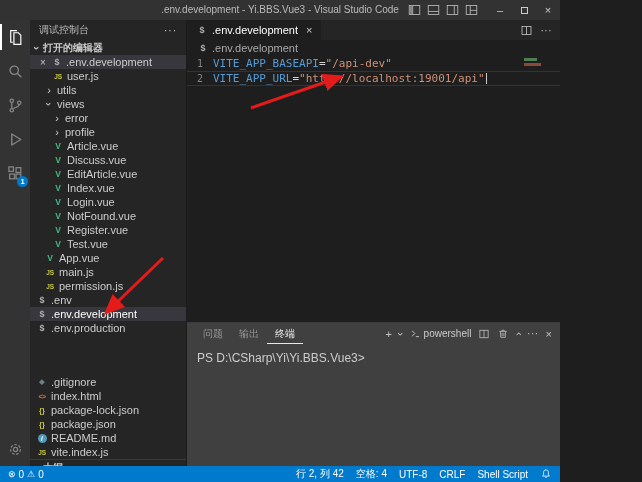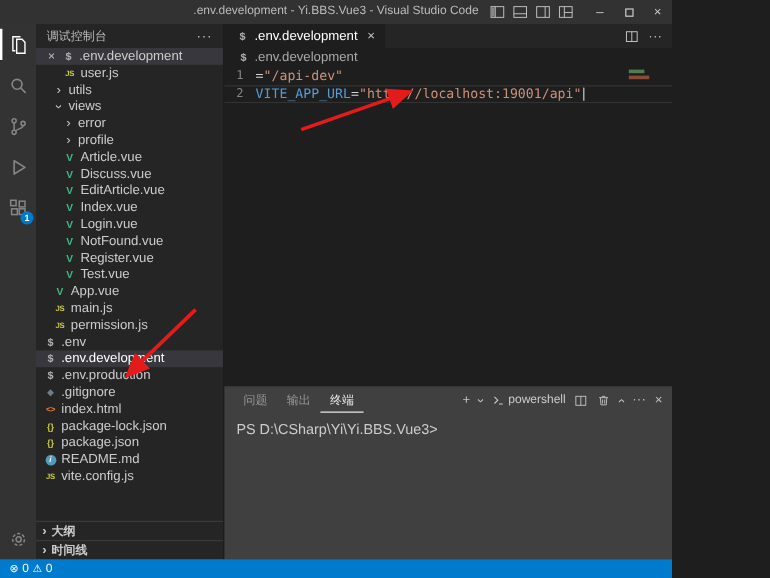--- a/index.html
+++ b/index.html
@@ -170,20 +170,24 @@
             <circle cx="8" cy="8" r="4.6" stroke-dasharray="2.4 1.6"></circle>
           </svg>
       </div>
     </div>
 
     <div class="sidebar">
       <div class="sb-title">
         <span>调试控制台</span>
         <span class="more">···</span>
       </div>
+      <div class="pane-header">
+        <span class="chev open">›</span>
+        <span>打开的编辑器</span>
+      </div>
       <div id="open-editors-list">
           <div class="oe-item selected">
             <span class="oe-close">×</span>
             <span class="fi fi-env">$</span>
             <span class="label">.env.development</span>
           </div>
         </div>
       <div id="tree-list">
           <div class="tree-item" style="padding-left: 22px;">
             <span class="fi fi-js">JS</span>
@@ -254,21 +258,21 @@
             <span class="label">.env</span>
           </div>
           <div class="tree-item selected" style="padding-left: 6px;">
             <span class="fi fi-env">$</span>
             <span class="label">.env.development</span>
           </div>
           <div class="tree-item" style="padding-left: 6px;">
             <span class="fi fi-env">$</span>
             <span class="label">.env.production</span>
           </div>
-          <div class="tree-item" style="padding-left: 6px;">
+          <div class="tree-item" style="padding-left: 6px; margin-top: 40px;">
             <span class="fi fi-git">◆</span>
             <span class="label">.gitignore</span>
           </div>
           <div class="tree-item" style="padding-left: 6px;">
             <span class="fi fi-html">&lt;&gt;</span>
             <span class="label">index.html</span>
           </div>
           <div class="tree-item" style="padding-left: 6px;">
             <span class="fi fi-json">{}</span>
             <span class="label">package-lock.json</span>
@@ -276,21 +280,21 @@
           <div class="tree-item" style="padding-left: 6px;">
             <span class="fi fi-json">{}</span>
             <span class="label">package.json</span>
           </div>
           <div class="tree-item" style="padding-left: 6px;">
             <span class="fi fi-info">i</span>
             <span class="label">README.md</span>
           </div>
           <div class="tree-item" style="padding-left: 6px;">
             <span class="fi fi-js">JS</span>
-            <span class="label">vite.config.js</span>
+            <span class="label">vite.index.js</span>
           </div>
         </div>
       <div class="sb-flex"></div>
       <div id="sidebar-sections">
           <div class="sidebar-section">
             <span class="chev">›</span>
             <span class="sec-label">大纲</span>
           </div>
           <div class="sidebar-section">
             <span class="chev">›</span>
@@ -317,21 +321,21 @@
         </div>
       </div>
       <div class="breadcrumbs" id="breadcrumbs">
           <span class="bc-item">
             <span class="fi fi-env">$</span>
             <span class="label">.env.development</span>
           </span>
         </div>
       <div class="code-area">
         <div id="code-lines">
-            <div class="code-line"><span class="line-num">1</span><span class="tok tok-operator">=</span><span class="tok tok-string">"/api-dev"</span></div>
+            <div class="code-line"><span class="line-num">1</span><span class="tok tok-variable">VITE_APP_BASEAPI</span><span class="tok tok-operator">=</span><span class="tok tok-string">"/api-dev"</span></div>
             <div class="code-line current"><span class="line-num">2</span><span class="tok tok-variable">VITE_APP_URL</span><span class="tok tok-operator">=</span><span class="tok tok-string">"http://localhost:19001/api"</span><span class="cursor"></span></div>
           </div>
         <div class="minimap">
           <div class="mm-line mm-1"></div>
           <div class="mm-line mm-2"></div>
         </div>
       </div>
       <div class="panel">
         <div class="panel-tabbar">
           <div class="tabs-row" id="panel-tabs">
@@ -370,20 +374,31 @@
 
   <div class="statusbar">
     <div class="sb-left">
       <div class="sb-group">
         <span class="sb-icon">⊗</span>
         <span>0</span>
         <span class="sb-icon">⚠</span>
         <span>0</span>
       </div>
     </div>
+    <div class="sb-right">
+      <span>行 2, 列 42</span>
+      <span>空格: 4</span>
+      <span>UTF-8</span>
+      <span>CRLF</span>
+      <span>Shell Script</span>
+      <svg viewBox="0 0 16 16" fill="none" stroke="currentColor" stroke-width="1.1">
+          <path d="M8 2.5c-2 0-3.2 1.5-3.2 3.3V9L3.5 10.8h9L11.2 9V5.8C11.2 4 10 2.5 8 2.5z"></path>
+          <path d="M7 12.5h2"></path>
+        </svg>
+    </div>
   </div>
 
   <svg class="arrows" width="642" height="482" viewBox="0 0 642 482">
     <defs>
       <marker id="ah" markerWidth="7" markerHeight="6" refX="5.5" refY="3" orient="auto">
           <path d="M0 0L7 3L0 6z" fill="#e51b1b"></path>
         </marker>
     </defs>
     <line x1="163" y1="258" x2="107" y2="312" stroke="#e51b1b" stroke-width="3" marker-end="url(#ah)"></line>
     <line x1="251" y1="108" x2="340" y2="77" stroke="#e51b1b" stroke-width="3" marker-end="url(#ah)"></line>

